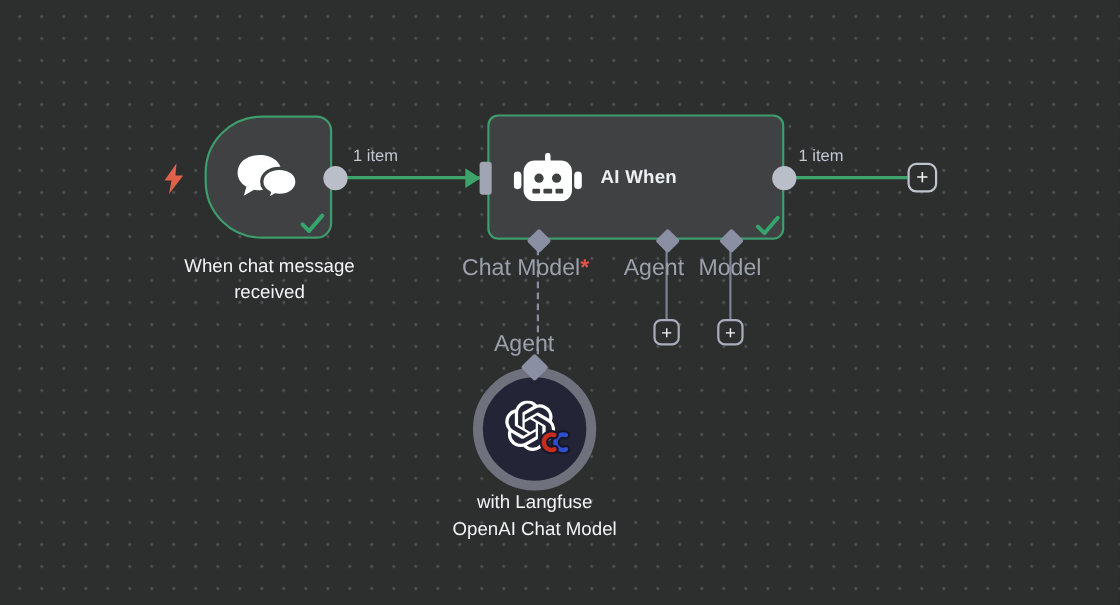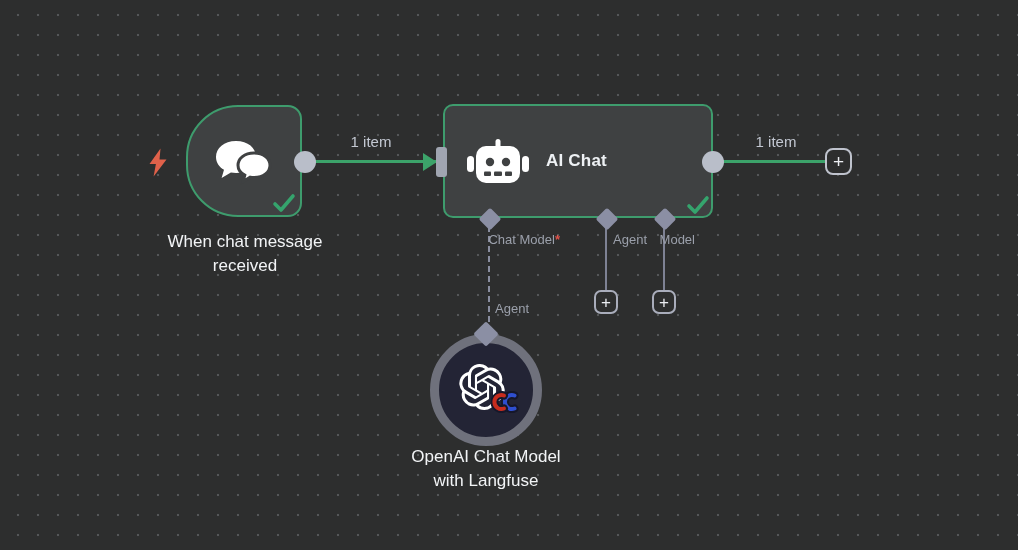--- a/index.html
+++ b/index.html
@@ -61,25 +61,25 @@
     position: absolute; width: 0; height: 0; z-index: 3;
     border-top: 9px solid transparent; border-bottom: 9px solid transparent;
     border-left: 14px solid #3ca36a;
   }
   .wire-v { position: absolute; width: 2px; background: #7e8294; z-index: 1; }
   .wire-dashed {
     position: absolute; width: 0; border-left: 2px dashed #8a8ea0; z-index: 1;
   }
 
   .wire-label {
-    position: absolute; width: 100px; text-align: center;
+    position: absolute; width: 100px; 
     color: #c3c8d2; font-size: 15px; z-index: 4;
   }
   .port-label {
-    position: absolute; text-align: right; color: #9ba0ab; font-size: 13px; z-index: 4;
+    position: absolute; text-align: left; color: #9ba0ab; font-size: 21px; z-index: 4;
   }
   .req { color: #e0524a; font-weight: bold; }
 
   
   .plus-btn {
     position: absolute; display: flex; align-items: center; justify-content: center;
     background: #2d2e2e; color: #eceef2; cursor: pointer; z-index: 6;
   }
   .plus-btn-small {
     width: 24px; height: 24px; border: 2px solid #a9adbb; border-radius: 7px;
@@ -135,21 +135,21 @@
         <rect x="0" y="17" width="7" height="16" rx="3.5" fill="#ffffff"></rect>
         <rect x="55" y="17" width="7" height="16" rx="3.5" fill="#ffffff"></rect>
         <rect x="9" y="7" width="44" height="37" rx="10" fill="#ffffff"></rect>
         <circle cx="23" cy="23" r="4.2" fill="#3f4142"></circle>
         <circle cx="39" cy="23" r="4.2" fill="#3f4142"></circle>
         <rect x="17" y="32.5" width="7" height="4.5" rx="1" fill="#3f4142"></rect>
         <rect x="27" y="32.5" width="8" height="4.5" rx="1" fill="#3f4142"></rect>
         <rect x="38" y="32.5" width="7" height="4.5" rx="1" fill="#3f4142"></rect>
       </svg>
     </div>
-    <div class="node-title">AI Chat</div>
+    <div class="node-title">AI When</div>
     <div class="check" style="left:241px; top:89px;">
       <svg width="24" height="20" viewBox="0 0 24 20">
         <path d="M3 11 L9 17 L21 3" fill="none" stroke="#35a46d" stroke-width="3.6" stroke-linecap="round" stroke-linejoin="round"></path>
       </svg>
     </div>
   </div>
 
   <div class="endpoint-circle" style="left:702px; top:151px;"></div>
 
   <div class="wire-h" style="left:713px; top:160px; width:112px;"></div>
@@ -191,17 +191,17 @@
       <svg width="30" height="22" viewBox="0 0 30 22">
         <path d="M23.5 4.5 A7 7 0 1 0 23.5 17.5" fill="none" stroke="#16172a" stroke-width="8" stroke-linecap="round"></path>
         <path d="M23.5 4.5 A7 7 0 1 0 23.5 17.5" fill="none" stroke="#2f4fd0" stroke-width="4" stroke-linecap="round"></path>
         <path d="M13 4.5 A7 7 0 1 0 13 17.5" fill="none" stroke="#16172a" stroke-width="8" stroke-linecap="round"></path>
         <path d="M13 4.5 A7 7 0 1 0 13 17.5" fill="none" stroke="#c72c1e" stroke-width="4" stroke-linecap="round"></path>
       </svg>
     </div>
   </div>
 
   <div class="node-label" style="left:380px; top:445px; width:212px;">
+    <div>with Langfuse</div>
     <div>OpenAI Chat Model</div>
-    <div>with Langfuse</div>
   </div>
 
 </div>
 
 </body></html>

